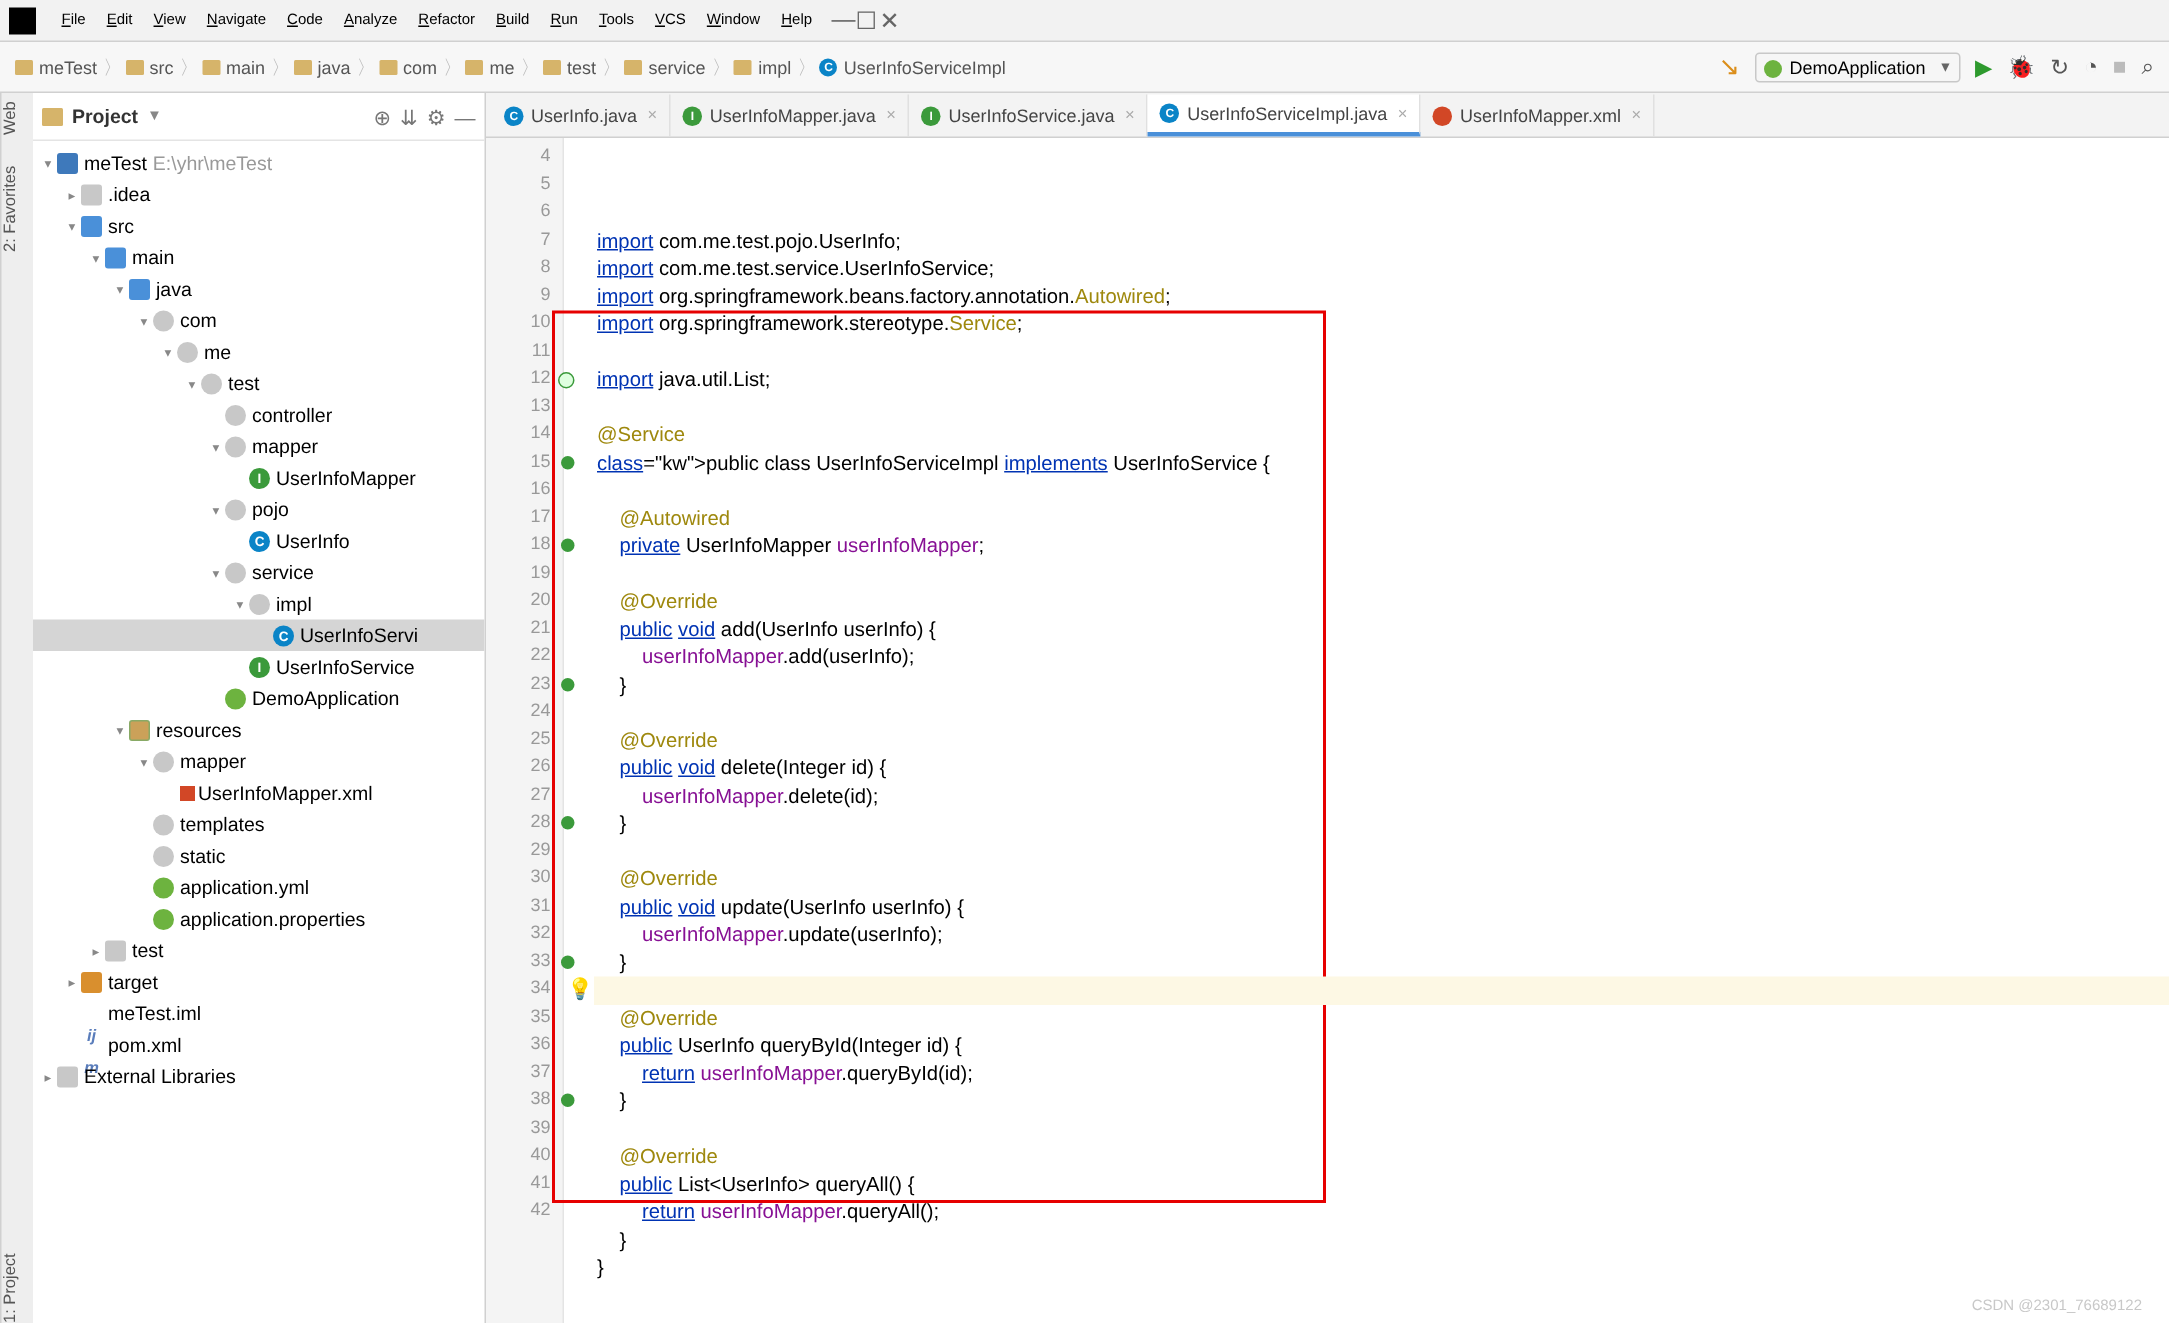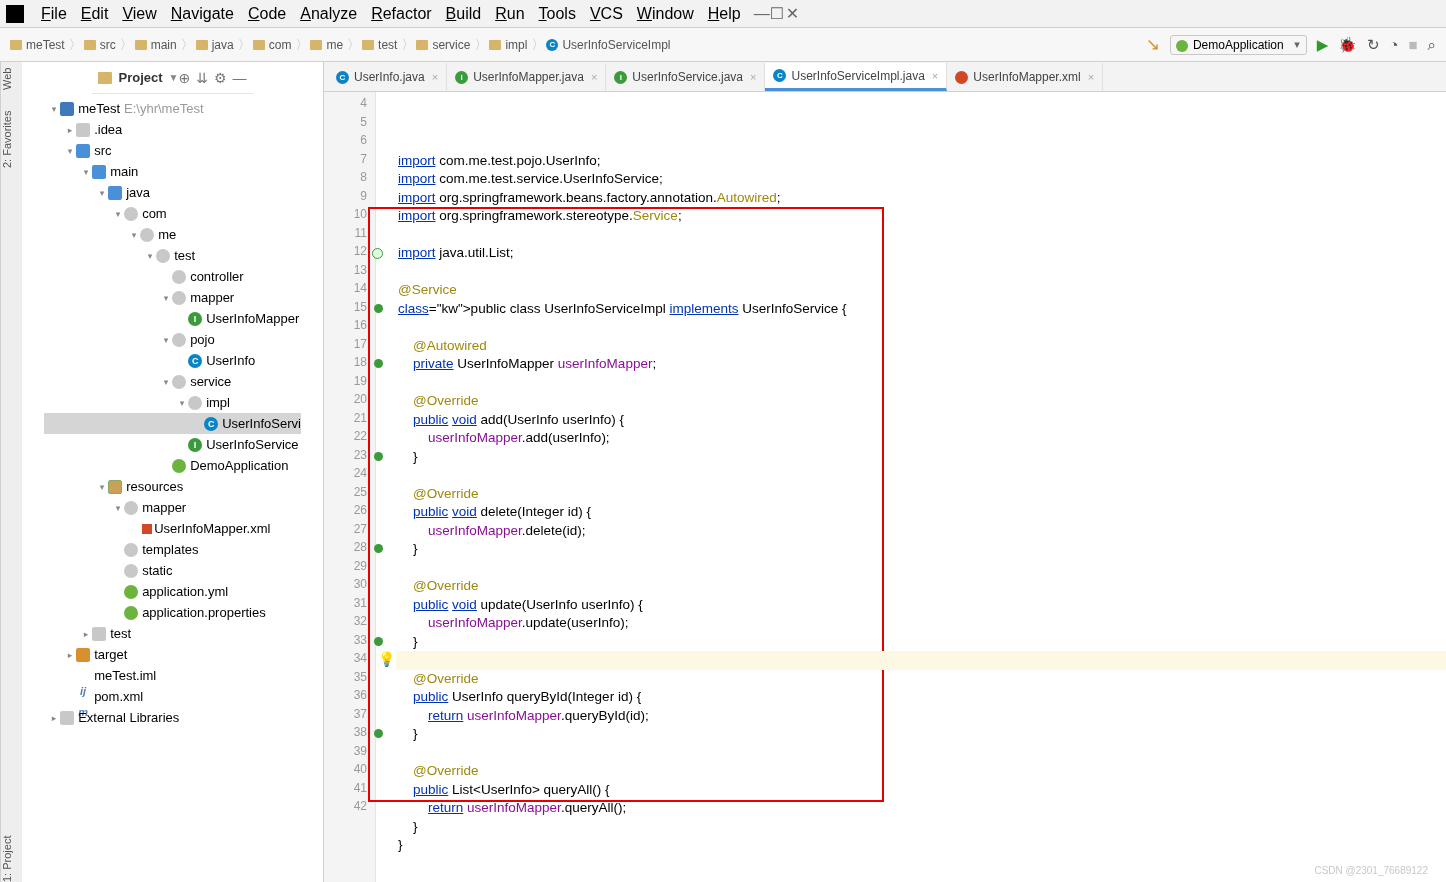--- a/index.html
+++ b/index.html
@@ -1,21 +1,21 @@
 <!DOCTYPE html>
 <html><head>
 <meta charset="utf-8">
 <style>
   * { box-sizing: border-box; margin: 0; padding: 0; font-family: "Segoe UI", Arial, sans-serif; }
   body { width: 1446px; height: 882px; background: #fff; color: #000; font-size: 13px; overflow: hidden; position: relative; }
 
   
   .menubar { height: 28px; display: flex; align-items: center; padding: 0 6px; background: #f2f2f2; border-bottom: 1px solid #d0d0d0; }
   .menubar .app-icon { width: 18px; height: 18px; background: #000; display: inline-block; margin-right: 10px; }
-  .menubar .menu-item { padding: 0 7px; font-size: 16px; color: #000; cursor: pointer; }
+  .menubar .menu-item { padding: 0 7px; font-size: 10px; color: #000; cursor: pointer; }
   .menubar .menu-item u { text-decoration: underline; }
   .menubar .title { margin-left: auto; font-size: 12px; color: #6a6a6a; padding-right: 8px; }
   .menubar .win-icon { width: 16px; color: #666; padding: 0 6px; font-size: 16px; }
 
   
   .navbar { height: 34px; display: flex; align-items: center; padding: 2px 10px; background: #f7f7f7; border-bottom: 1px solid #d0d0d0; }
   .crumb { display: flex; align-items: center; color: #555; font-size: 12px; }
   .crumb .folder-icon { width: 12px; height: 10px; background:#d6b46a; display:inline-block; margin-right:4px; border-radius:1px; }
   .crumb-sep { color: #bbb; margin: 0 2px 0 4px; font-size: 13px; }
   .crumb .class-icon { width:12px; height:12px; border-radius:50%; background:#0a84c7; color:#fff; display:inline-flex; align-items:center; justify-content:center; font-size:8px; font-weight:bold; margin-right:4px; }
@@ -23,21 +23,21 @@
   .navbar .rc-select { border:1px solid #c8c8c8; background:#f6f6f6; padding:2px 22px 2px 22px; border-radius:3px; font-size:12px; position:relative; }
   .navbar .rc-select::after { content:"▾"; position:absolute; right:6px; top:2px; color:#666; font-size:11px; }
   .navbar .rc-select .spring-icon{ width:12px;height:12px;border-radius:50%;background:#6db33f;display:inline-block;position:absolute;left:5px;top:4px;}
   .navbar .tbicon { font-size:15px; color:#555; cursor:pointer; }
   .navbar .tbicon.green{ color:#2e9a2e; }
   .navbar .tbicon.swap{ color:#db8e1a; font-size:17px; }
 
   
   .main { display:flex; height: calc(100% - 62px); }
   .left-gutter { width:22px; background:#eeeeee; border-right:1px solid #d0d0d0; writing-mode:vertical-rl; transform:rotate(180deg); font-size:11px; color:#555; display:flex; justify-content:flex-end; padding-bottom:6px; gap:20px;}
-  .sidebar { width:302px; border-right:1px solid #d0d0d0; background:#fff; display:flex; flex-direction:column;align-items:center; }
+  .sidebar { width:302px; border-right:1px solid #d0d0d0; background:#fff; display:flex; flex-direction:column; }
   .sb-head { height:32px; display:flex; align-items:center; padding:0 6px; border-bottom:1px solid #e4e4e4; font-size:13px; color:#333; }
   .sb-head .proj-icon { width:14px;height:12px;background:#d6b46a;margin-right:6px;border-radius:1px; }
   .sb-head .label { font-weight:bold; margin-right:4px; }
   .sb-head .arrow { font-size:10px; color:#888; margin-left:2px;}
   .sb-head .tools { margin-left:auto; display:flex; gap:6px; }
   .sb-head .tools span { color:#777; font-size:14px; cursor:pointer;}
 
   .tree { flex:1; overflow:auto; padding:4px 0; font-size:13px; }
   .tree-row { display:flex; align-items:center; height:21px; padding-left:4px; white-space:nowrap; }
   .tree-row.selected { background:#d5d5d5; }

